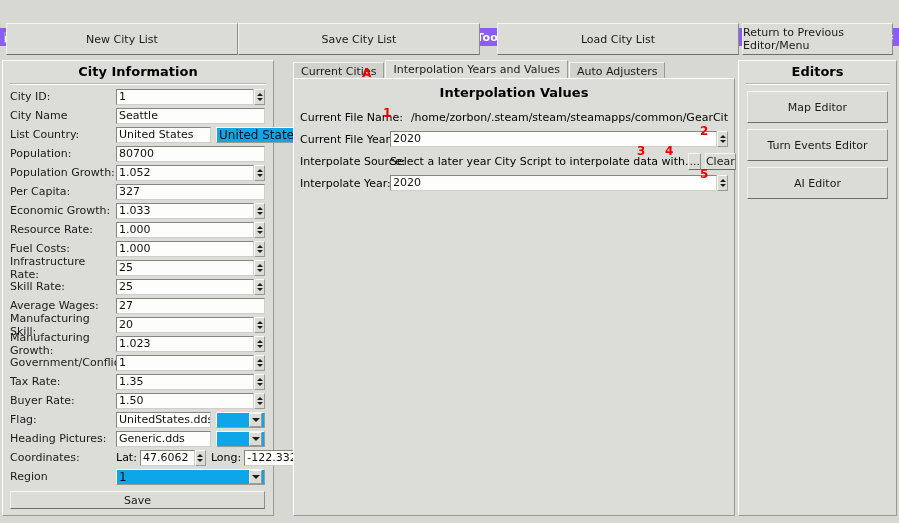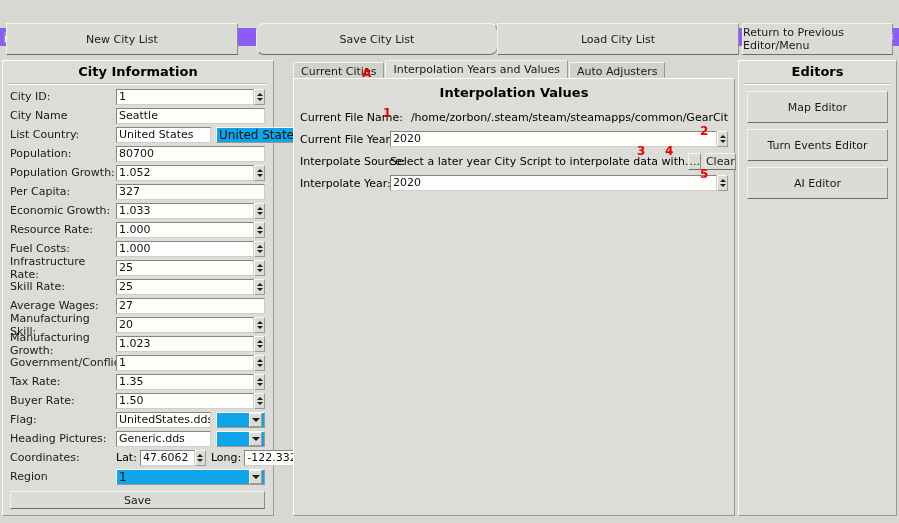--- a/index.html
+++ b/index.html
@@ -122,21 +122,21 @@
   <div class="tb-btns">
     <span>↑</span>
     <span>_</span>
     <span class="tb-max"></span>
     <span>✕</span>
   </div>
 </div>
 
 <div class="toolbar">
   <div class="btn" style="left:6px;width:232px;">New City List</div>
-  <div class="btn" style="left:256px;width:242px;border-radius:8px;">Save City List</div>
+  <div class="btn" style="left:238px;width:242px;">Save City List</div>
   <div class="btn" style="left:497px;width:242px;">Load City List</div>
   <div class="btn" style="left:742px;width:151px;">Return to Previous Editor/Menu</div>
 </div>
 
 <div class="panel" id="left-panel">
   <div class="sect-title">City Information</div>
   <div class="sep"></div>
   <div id="city-fields">
       <div class="row">
         <div class="lbl">City ID:</div>

